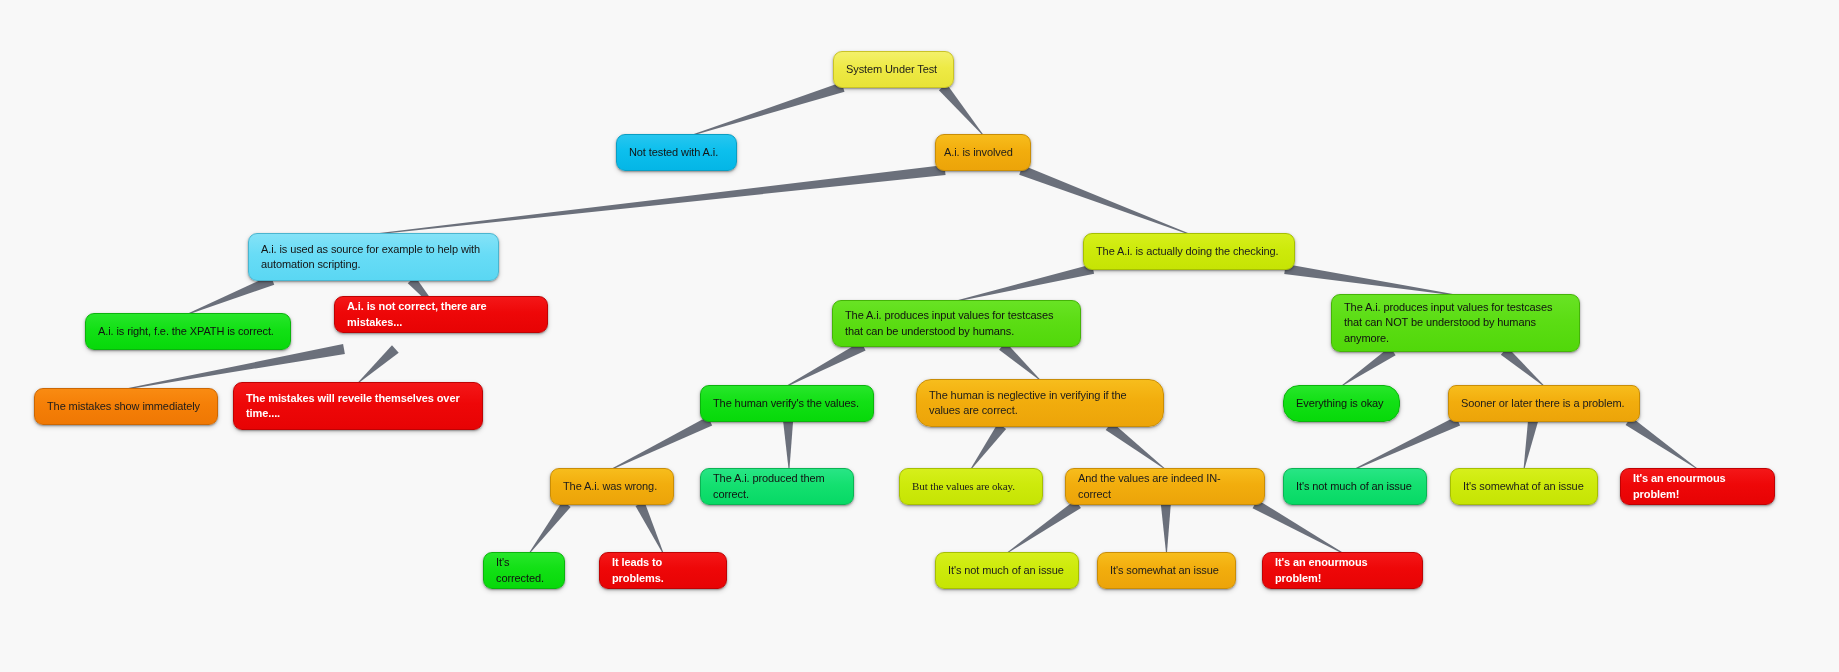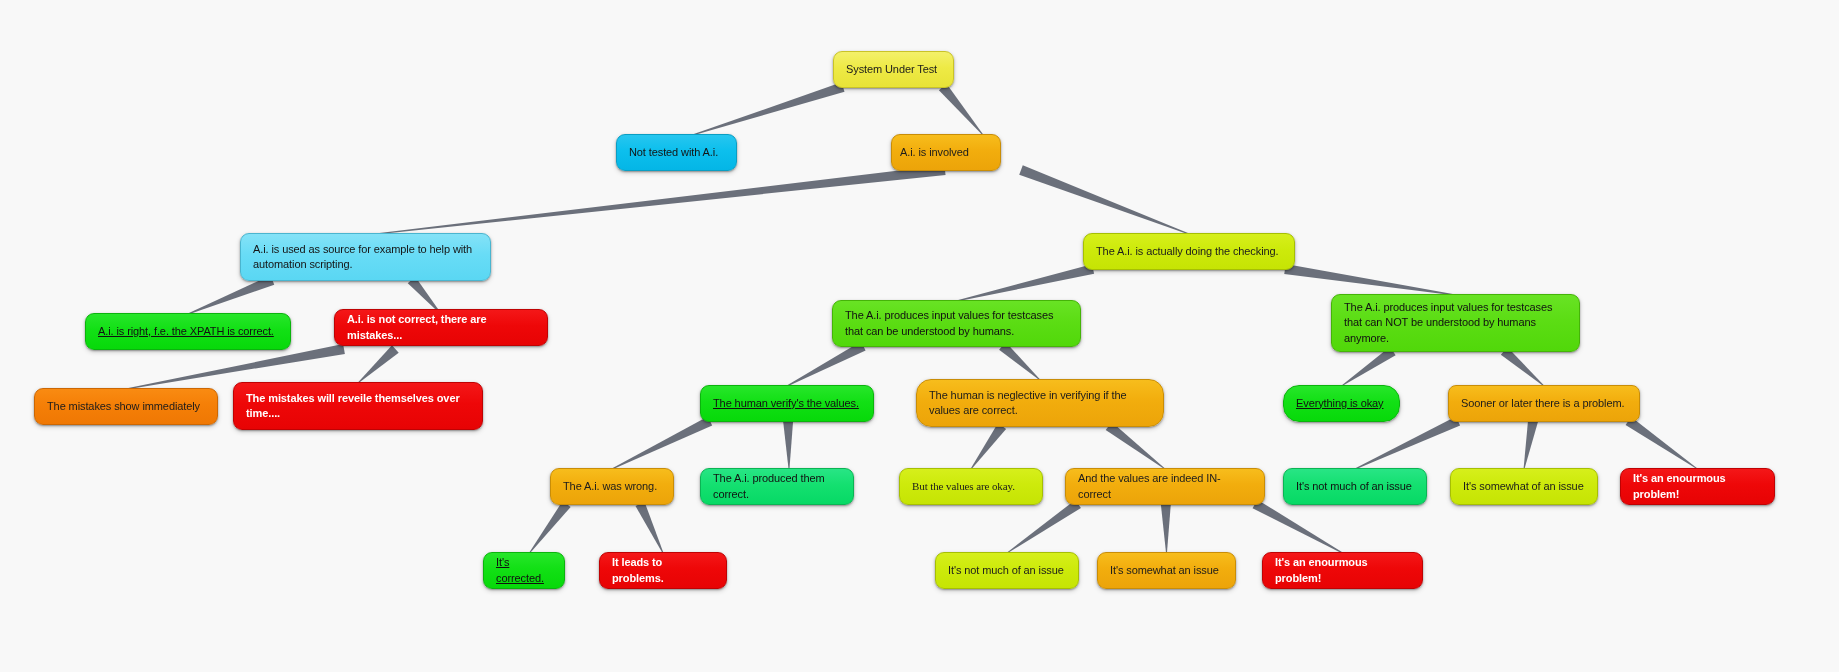--- a/index.html
+++ b/index.html
@@ -59,21 +59,20 @@
   }
   .c-deeporange{
     background:linear-gradient(to bottom,#f98b12 0%,#f57f07 45%,#ef7804 100%);
     border:1px solid #cc6703;
     color:#1c1c1c;
   }
   .c-green{
     background:linear-gradient(to bottom,#27e62a 0%,#12e015 45%,#07d90a 100%);
     border:1px solid #0bb40d;
     color:#111;
-    text-decoration:underline;
   }
   .c-lightgreen{
     background:linear-gradient(to bottom,#68e324 0%,#5cdd14 45%,#51d80a 100%);
     border:1px solid #45b408;
     color:#111;
   }
   .c-springgreen{
     background:linear-gradient(to bottom,#28e585 0%,#14e070 45%,#07d965 100%);
     border:1px solid #0bb454;
     color:#111;
@@ -122,33 +121,33 @@
       <polygon points="1160.8254743441942,504.0688710166871 1166.0500426909775,553.0061983915018 1166.9499573090225,552.9938016084982 1170.824525655806,503.9311289833129" fill="#6b707b"></polygon>
       <polygon points="1252.5569831553407,508.3625300797486 1342.2801284839807,553.3926277071773 1342.7198715160193,552.6073722928227 1257.4430168446593,499.6374699202514" fill="#6b707b"></polygon>
     </svg>
   <div id="nodes">
       <div class="node c-yellow" style="left: 833px; top: 51px; width: 121px; height: 37px;">
         <span class="txt">System Under Test</span>
       </div>
       <div class="node c-cyan" style="left: 616px; top: 134px; width: 121px; height: 37px;">
         <span class="txt">Not tested with A.i.</span>
       </div>
-      <div class="node c-orange" style="left: 891px; top: 134px; width: 110px; height: 37px; padding-left: 8px;">
+      <div class="node c-orange" style="left: 935px; top: 134px; width: 96px; height: 37px; padding-left: 8px;">
         <span class="txt">A.i. is involved</span>
       </div>
-      <div class="node c-cyanlight" style="left: 240px; top: 233px; width: 251px; height: 48px;">
+      <div class="node c-cyanlight" style="left: 248px; top: 233px; width: 251px; height: 48px;">
         <span class="txt">A.i. is used as source for example to help with automation scripting.</span>
       </div>
       <div class="node c-chartreuse" style="left: 1083px; top: 233px; width: 212px; height: 37px;">
         <span class="txt">The A.i. is actually doing the checking.</span>
       </div>
       <div class="node c-green" style="left: 85px; top: 313px; width: 206px; height: 37px;">
         <span class="txt">A.i. is right, f.e. the XPATH is correct.</span>
       </div>
-      <div class="node c-red" style="left: 334px; top: 309px; width: 214px; height: 37px;">
+      <div class="node c-red" style="left: 334px; top: 296px; width: 214px; height: 37px;">
         <span class="txt">A.i. is not correct, there are mistakes...</span>
       </div>
       <div class="node c-lightgreen" style="left: 832px; top: 300px; width: 249px; height: 47px;">
         <span class="txt">The A.i. produces input values for testcases that can be understood by humans.</span>
       </div>
       <div class="node c-lightgreen" style="left: 1331px; top: 294px; width: 249px; height: 58px;">
         <span class="txt">The A.i. produces input values for testcases that can NOT be understood by humans anymore.</span>
       </div>
       <div class="node c-deeporange" style="left: 34px; top: 388px; width: 184px; height: 37px;">
         <span class="txt">The mistakes show immediately</span>

